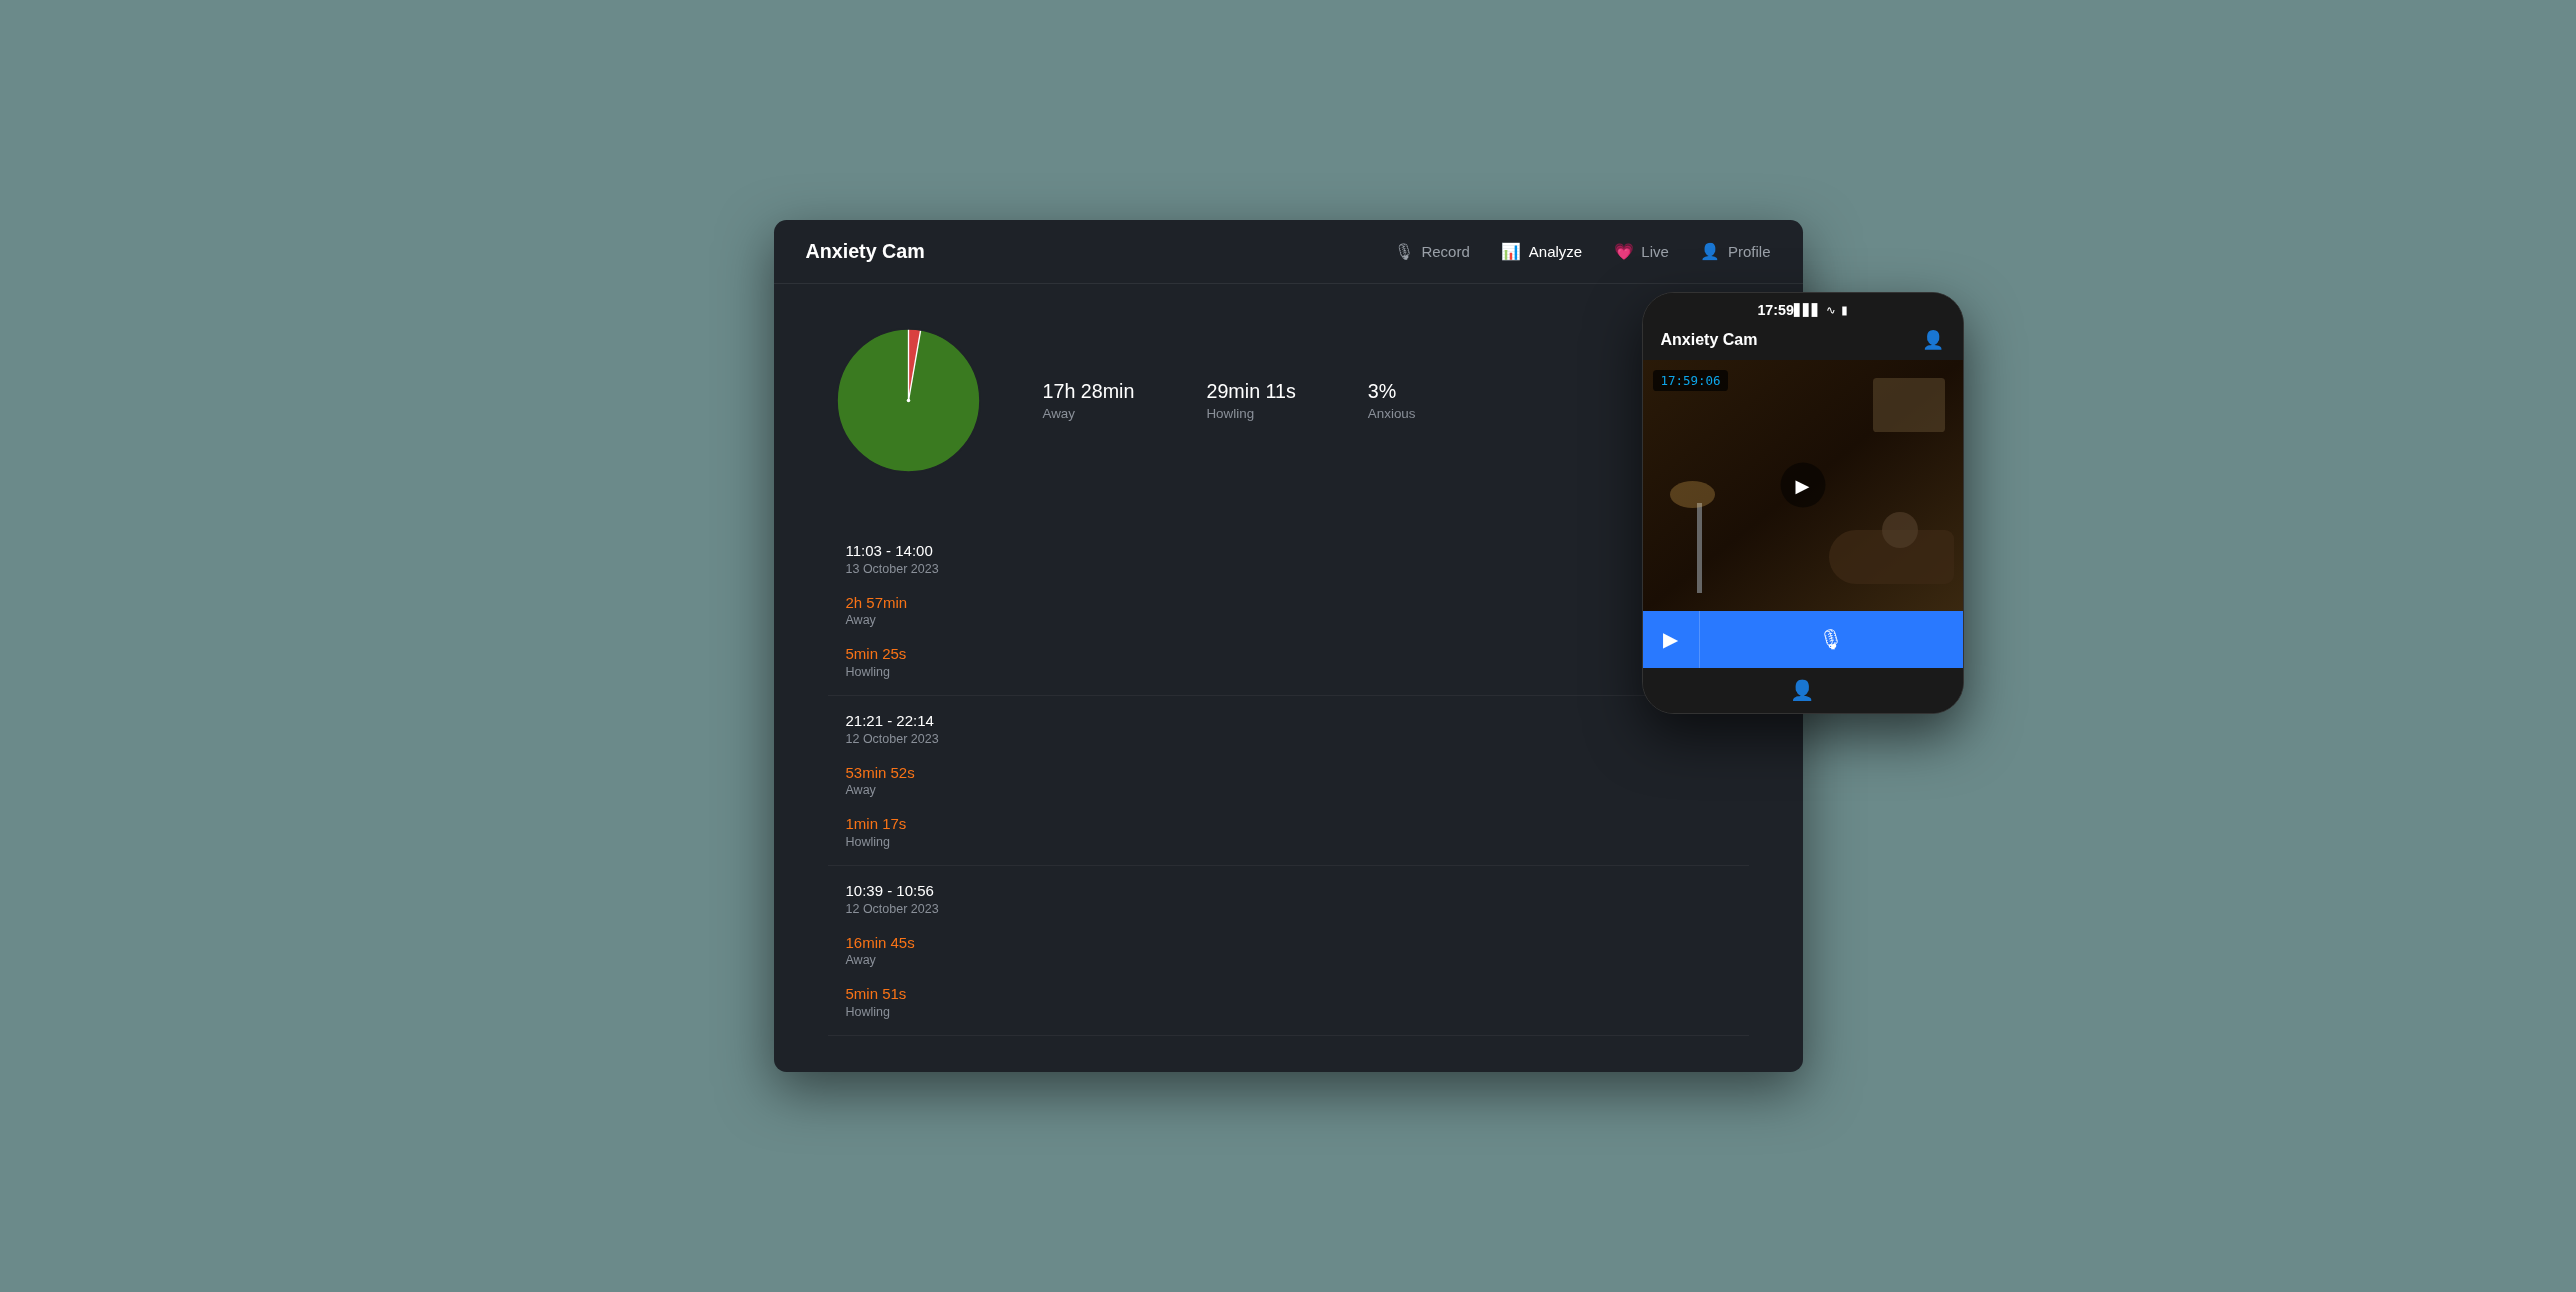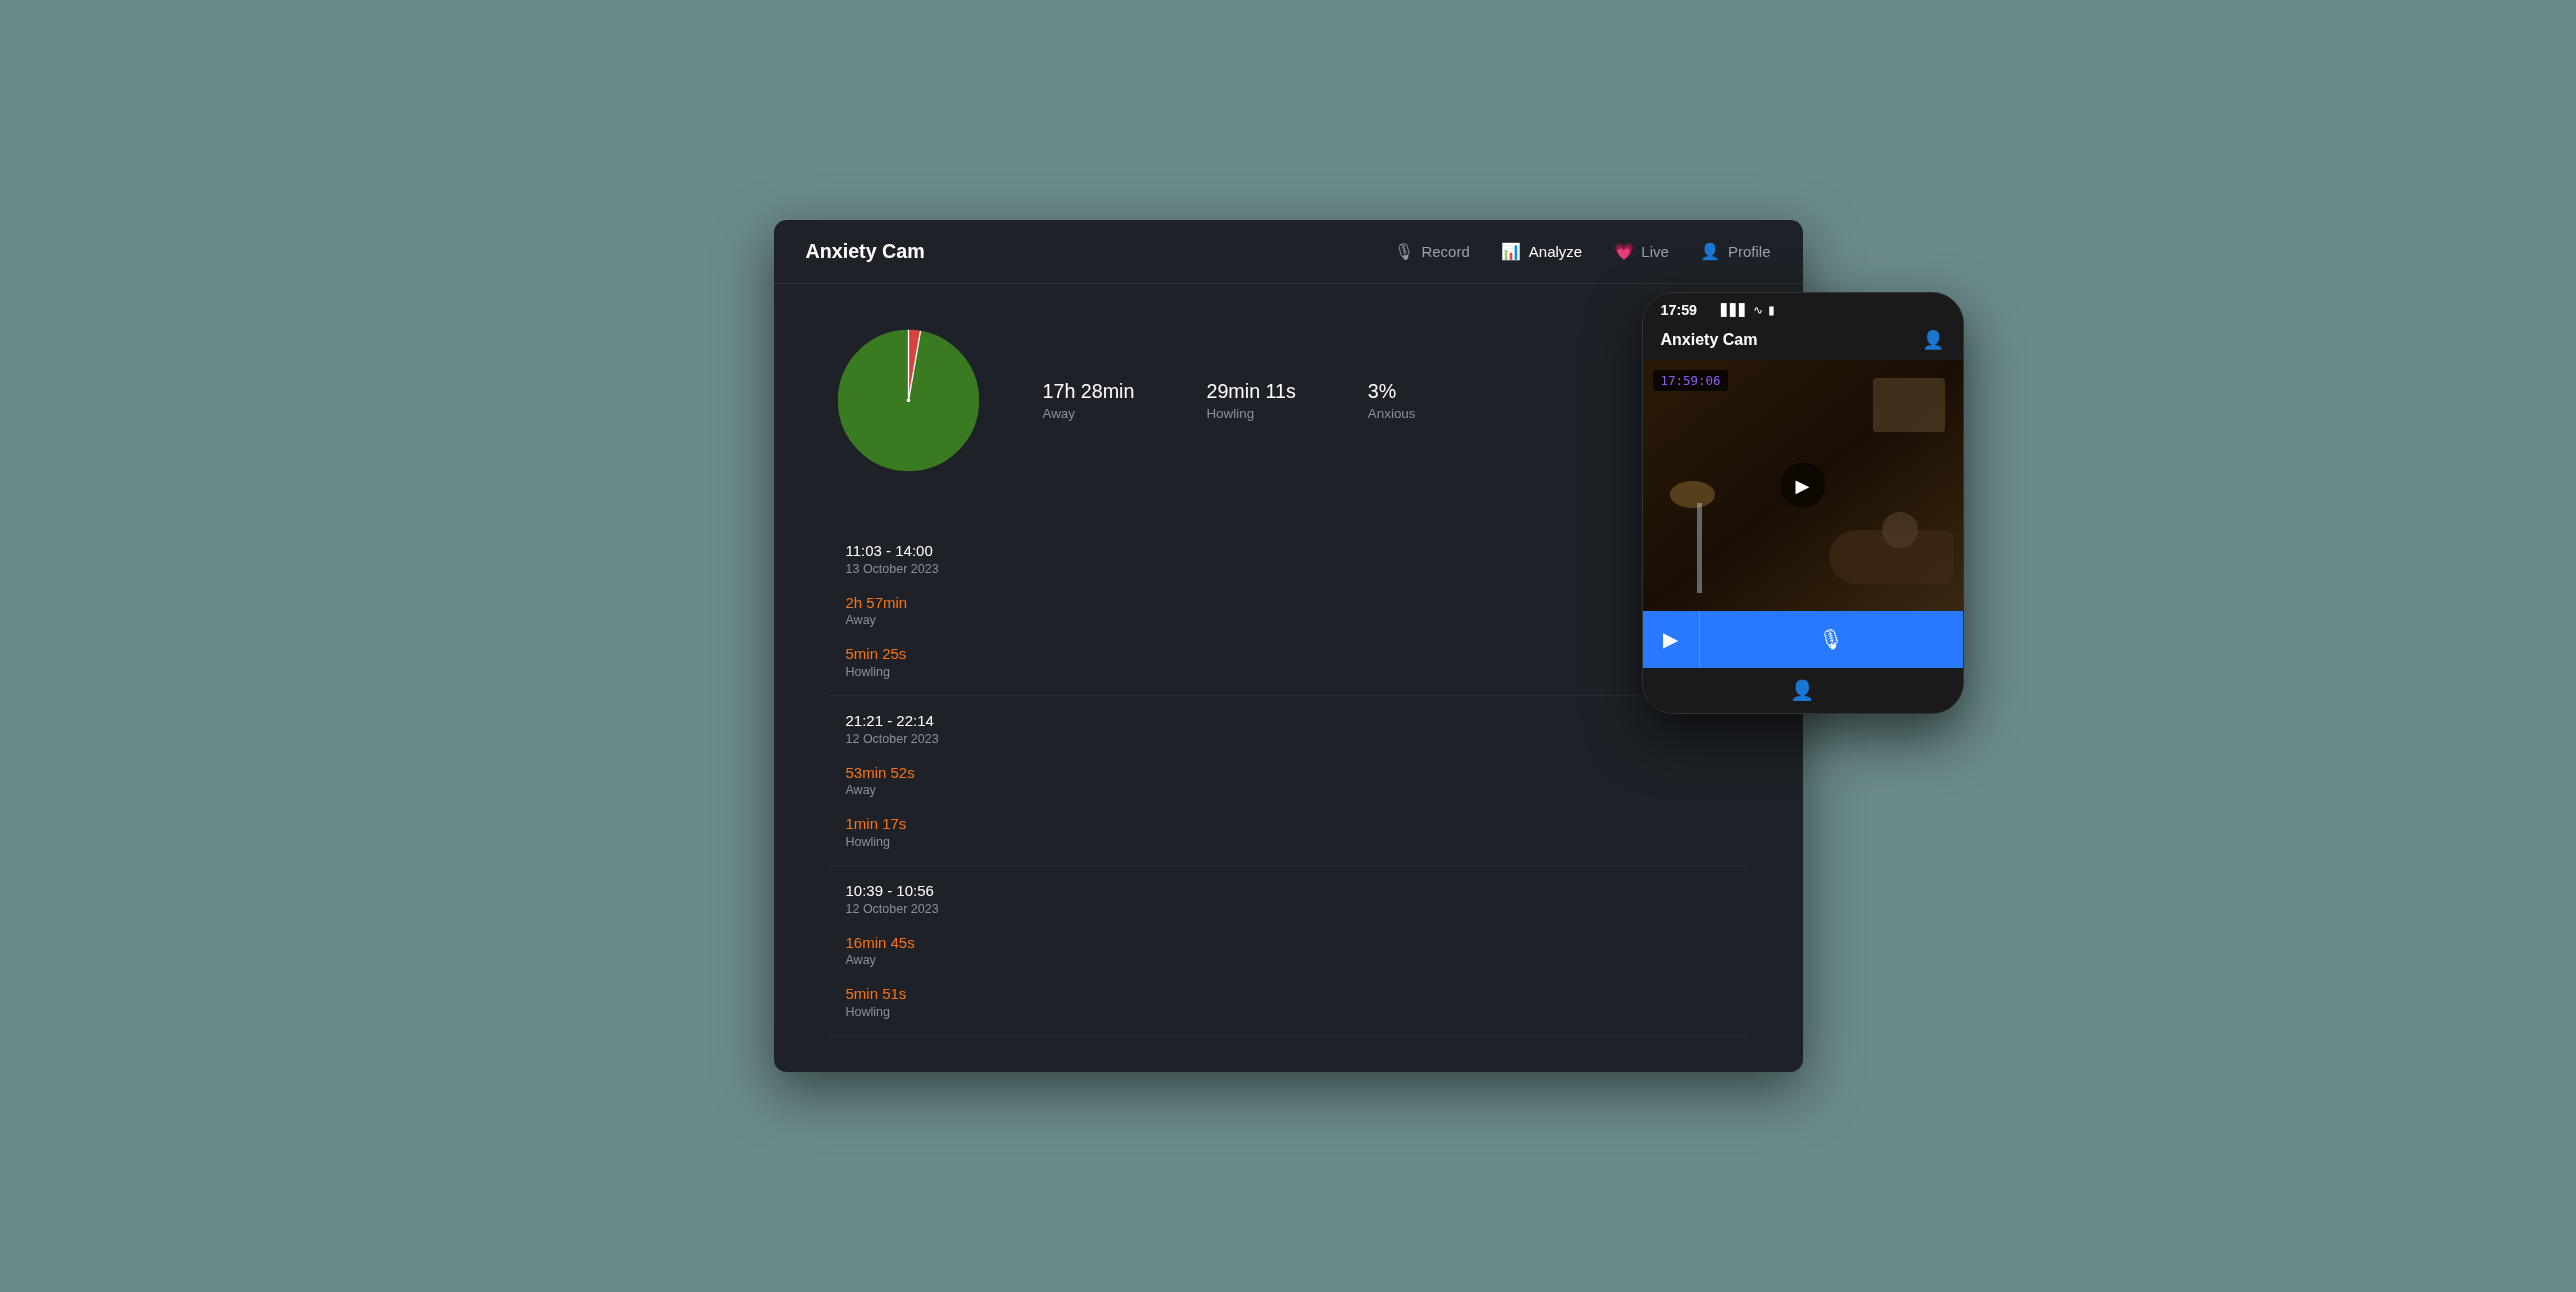--- a/index.html
+++ b/index.html
@@ -168,25 +168,24 @@
       top: 72px;
       width: 322px;
       background: #1a1a1a;
       border-radius: 32px;
       overflow: hidden;
       box-shadow: 0 21.5px 54px rgba(0,0,0,0.6);
       border: 1.8px solid #333;
     }
     .phone-status-bar {
       display: flex;
-      justify-content: flex-start;
+      justify-content: center;
       align-items: center;
       padding: 9px 18px 3.6px;
       background: #1a1a1a;
-      gap: 24px;
     }
     .phone-time {
       color: #ffffff;
       font-size: 14.3px;
       font-weight: 600;
     }
     .phone-icons {
       display: flex;
       gap: 5.4px;
       align-items: center;
@@ -214,21 +213,21 @@
       width: 100%;
       height: 251px;
       background: #2a2010;
       overflow: hidden;
     }
     .video-timestamp {
       position: absolute;
       top: 10.7px;
       left: 10.7px;
       background: rgba(0,0,0,0.7);
-      color: #8b5cf6;
+      color: #0ea5e9;
       padding: 2.7px 7.2px;
       border-radius: 3.6px;
       font-size: 12.5px;
       font-family: monospace;
     }
     .video-play-btn {
       position: absolute;
       top: 50%;
       left: 50%;
       transform: translate(-50%, -50%);

